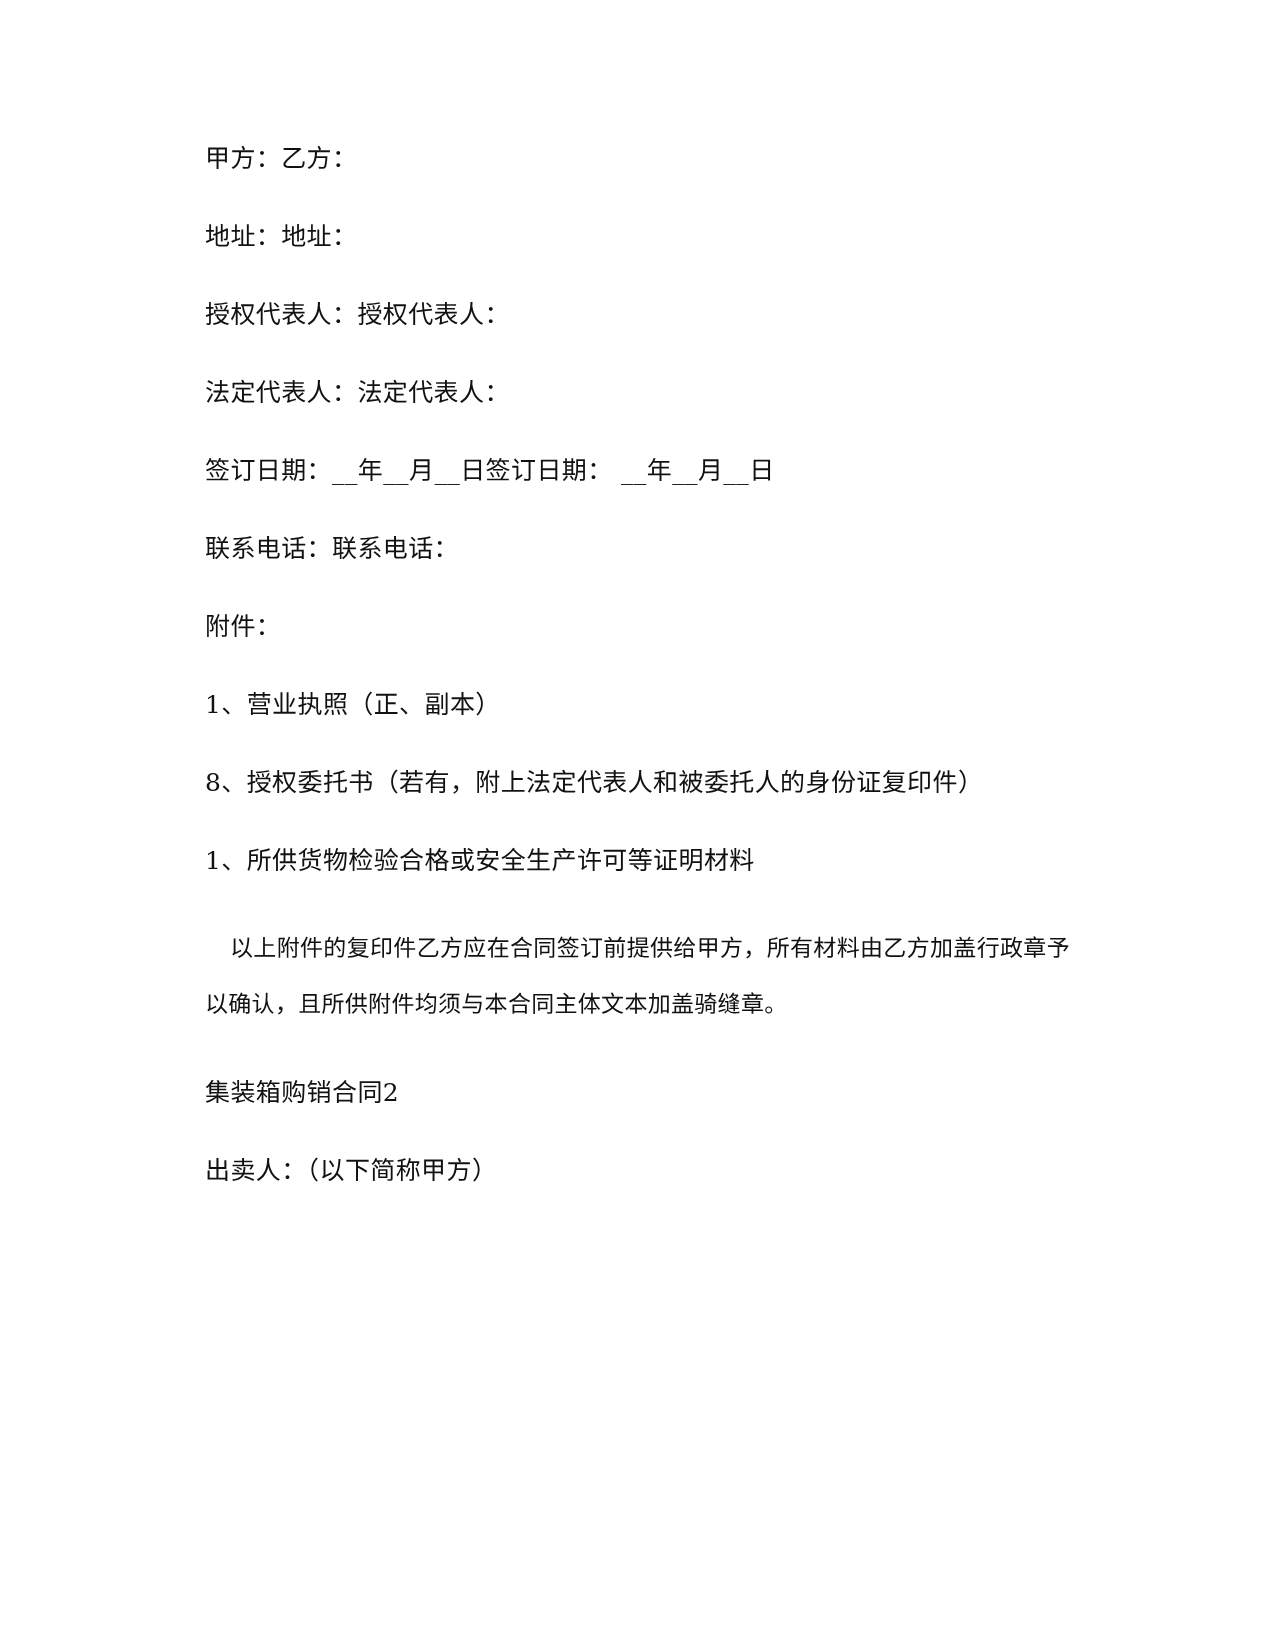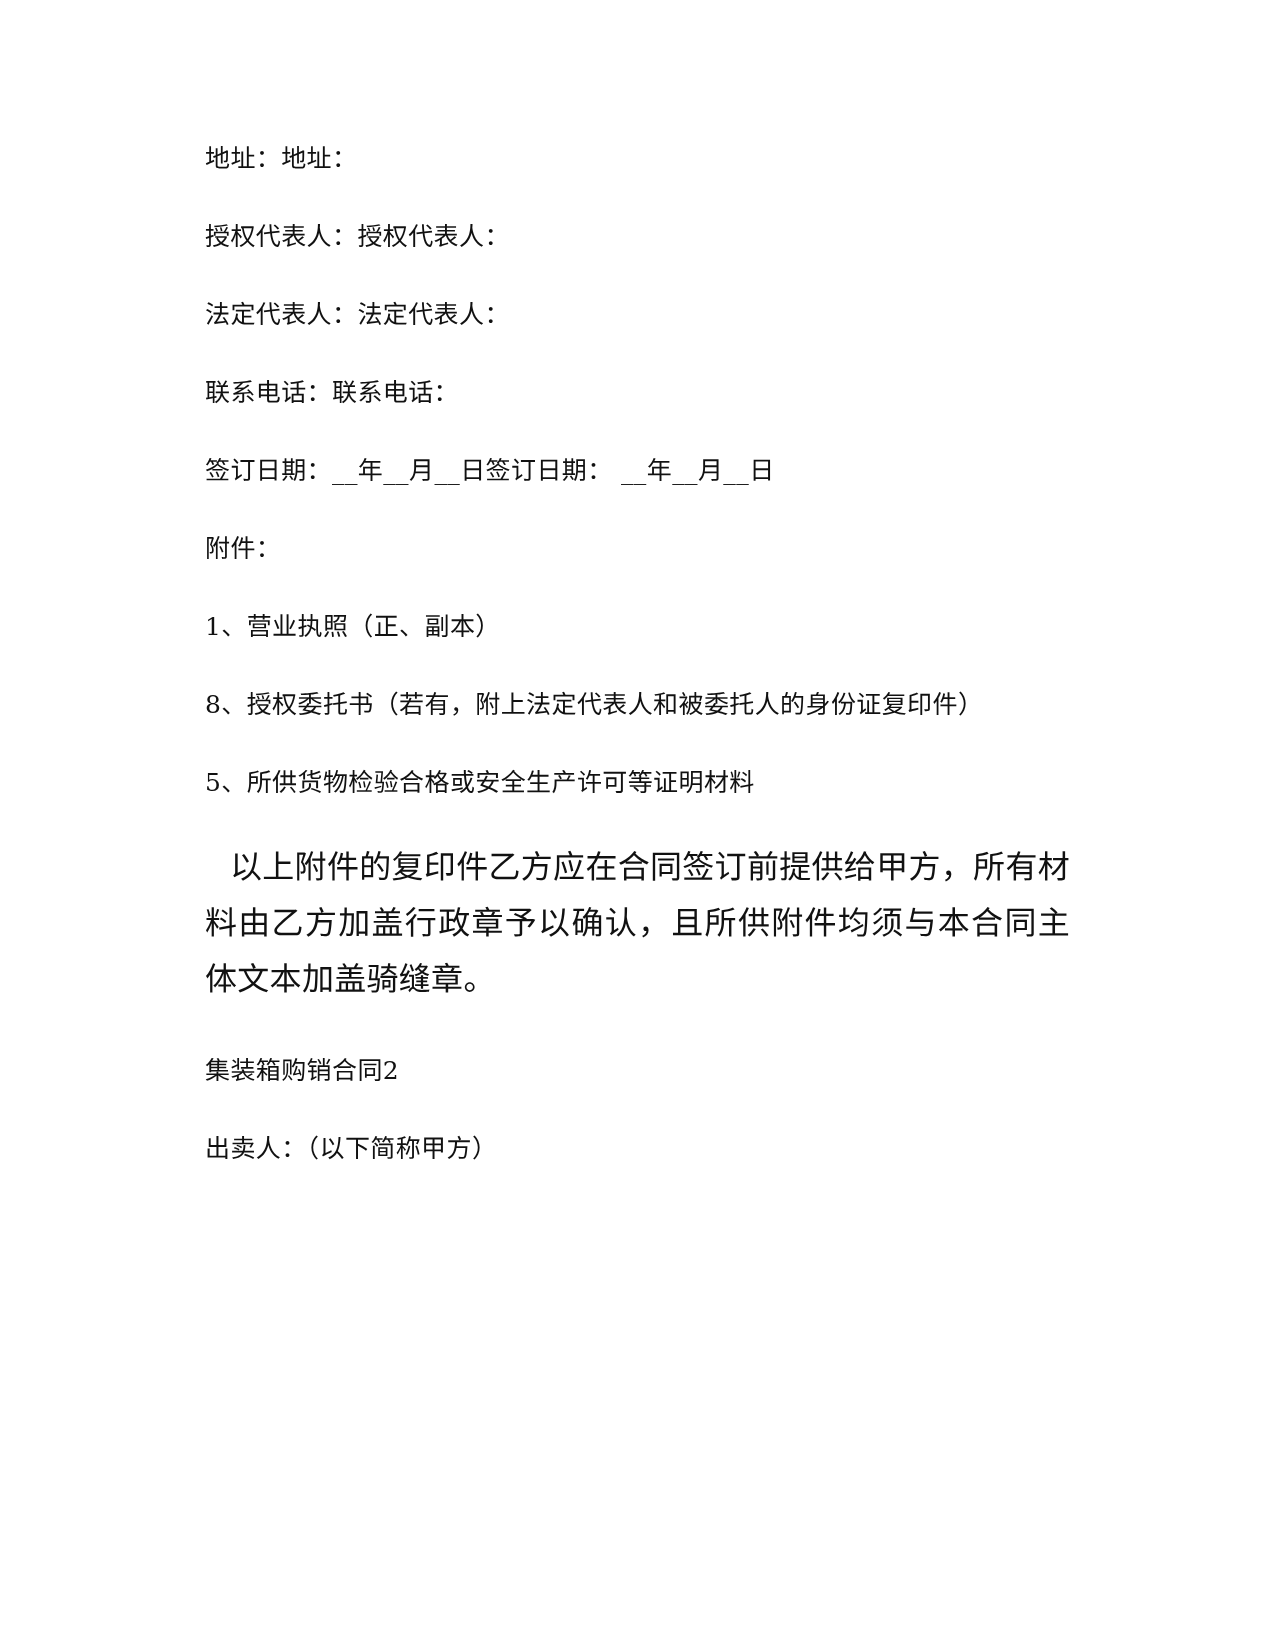--- a/index.html
+++ b/index.html
@@ -24,50 +24,50 @@
   p.line {
     margin: 0 0 0 0;
     font-size: 25px;
     line-height: 78px;
     white-space: pre-wrap;
     letter-spacing: 0.4px;
     color: #111111;
   }
   p.para {
     margin: 0;
-    font-size: 32px;
+    font-size: 23px;
     line-height: 56px;
     letter-spacing: 0.3px;
     color: #111111;
     text-align: justify;
-    font-family: Liberation Mono, monospace;
   }
   .para-block {
     margin-top: 20px;
     margin-bottom: 22px;
   }
   .para-first {
     text-indent: 25px;
   }
 </style>
 </head>
 <body>
 
 <div class="page">
   <div class="doc-body">
 
+    <p class="line">甲方：乙方：</p>
     <p class="line">地址：地址：</p>
     <p class="line">授权代表人：授权代表人：</p>
     <p class="line">法定代表人：法定代表人：</p>
+    <p class="line">签订日期：__年__月__日签订日期： __年__月__日</p>
     <p class="line">联系电话：联系电话：</p>
-    <p class="line">签订日期：__年__月__日签订日期： __年__月__日</p>
     <p class="line">附件：</p>
     <p class="line">1、营业执照（正、副本）</p>
     <p class="line">8、授权委托书（若有，附上法定代表人和被委托人的身份证复印件）</p>
-    <p class="line">5、所供货物检验合格或安全生产许可等证明材料</p>
+    <p class="line">1、所供货物检验合格或安全生产许可等证明材料</p>
 
     <div class="para-block">
       <p class="para para-first">以上附件的复印件乙方应在合同签订前提供给甲方，所有材料由乙方加盖行政章予以确认，且所供附件均须与本合同主体文本加盖骑缝章。</p>
     </div>
 
     <p class="line">集装箱购销合同2</p>
     <p class="line">出卖人：（以下简称甲方）</p>
 
   </div>
 </div>

